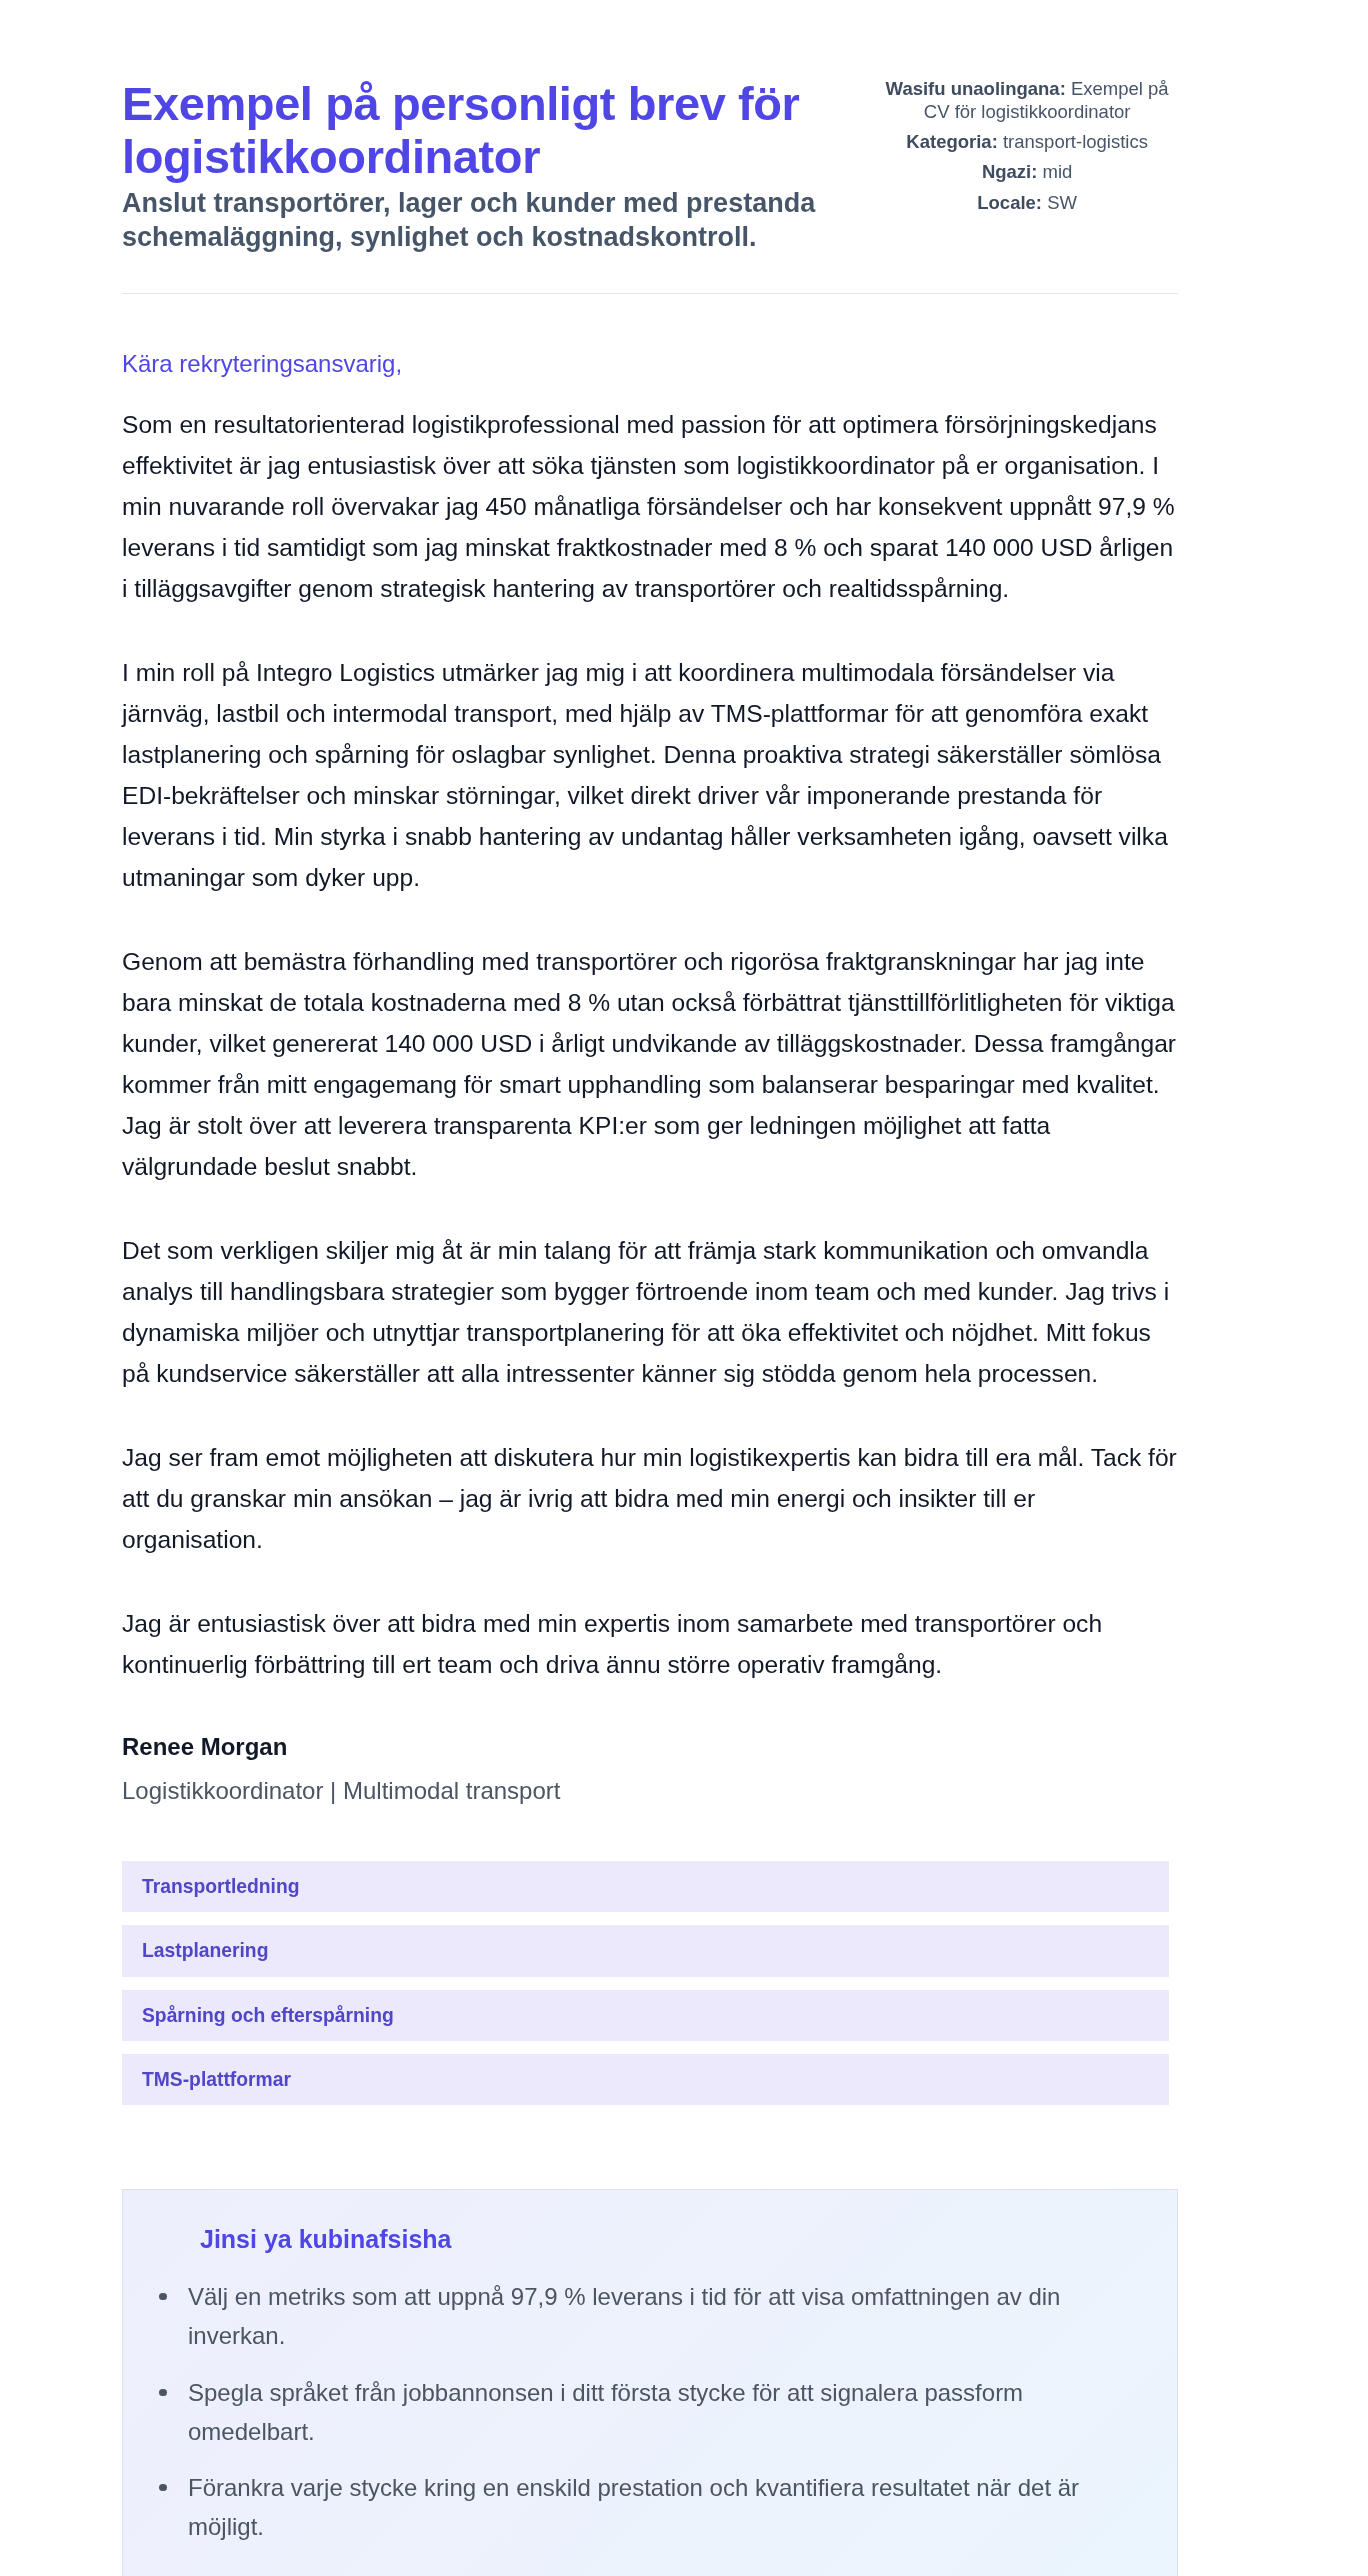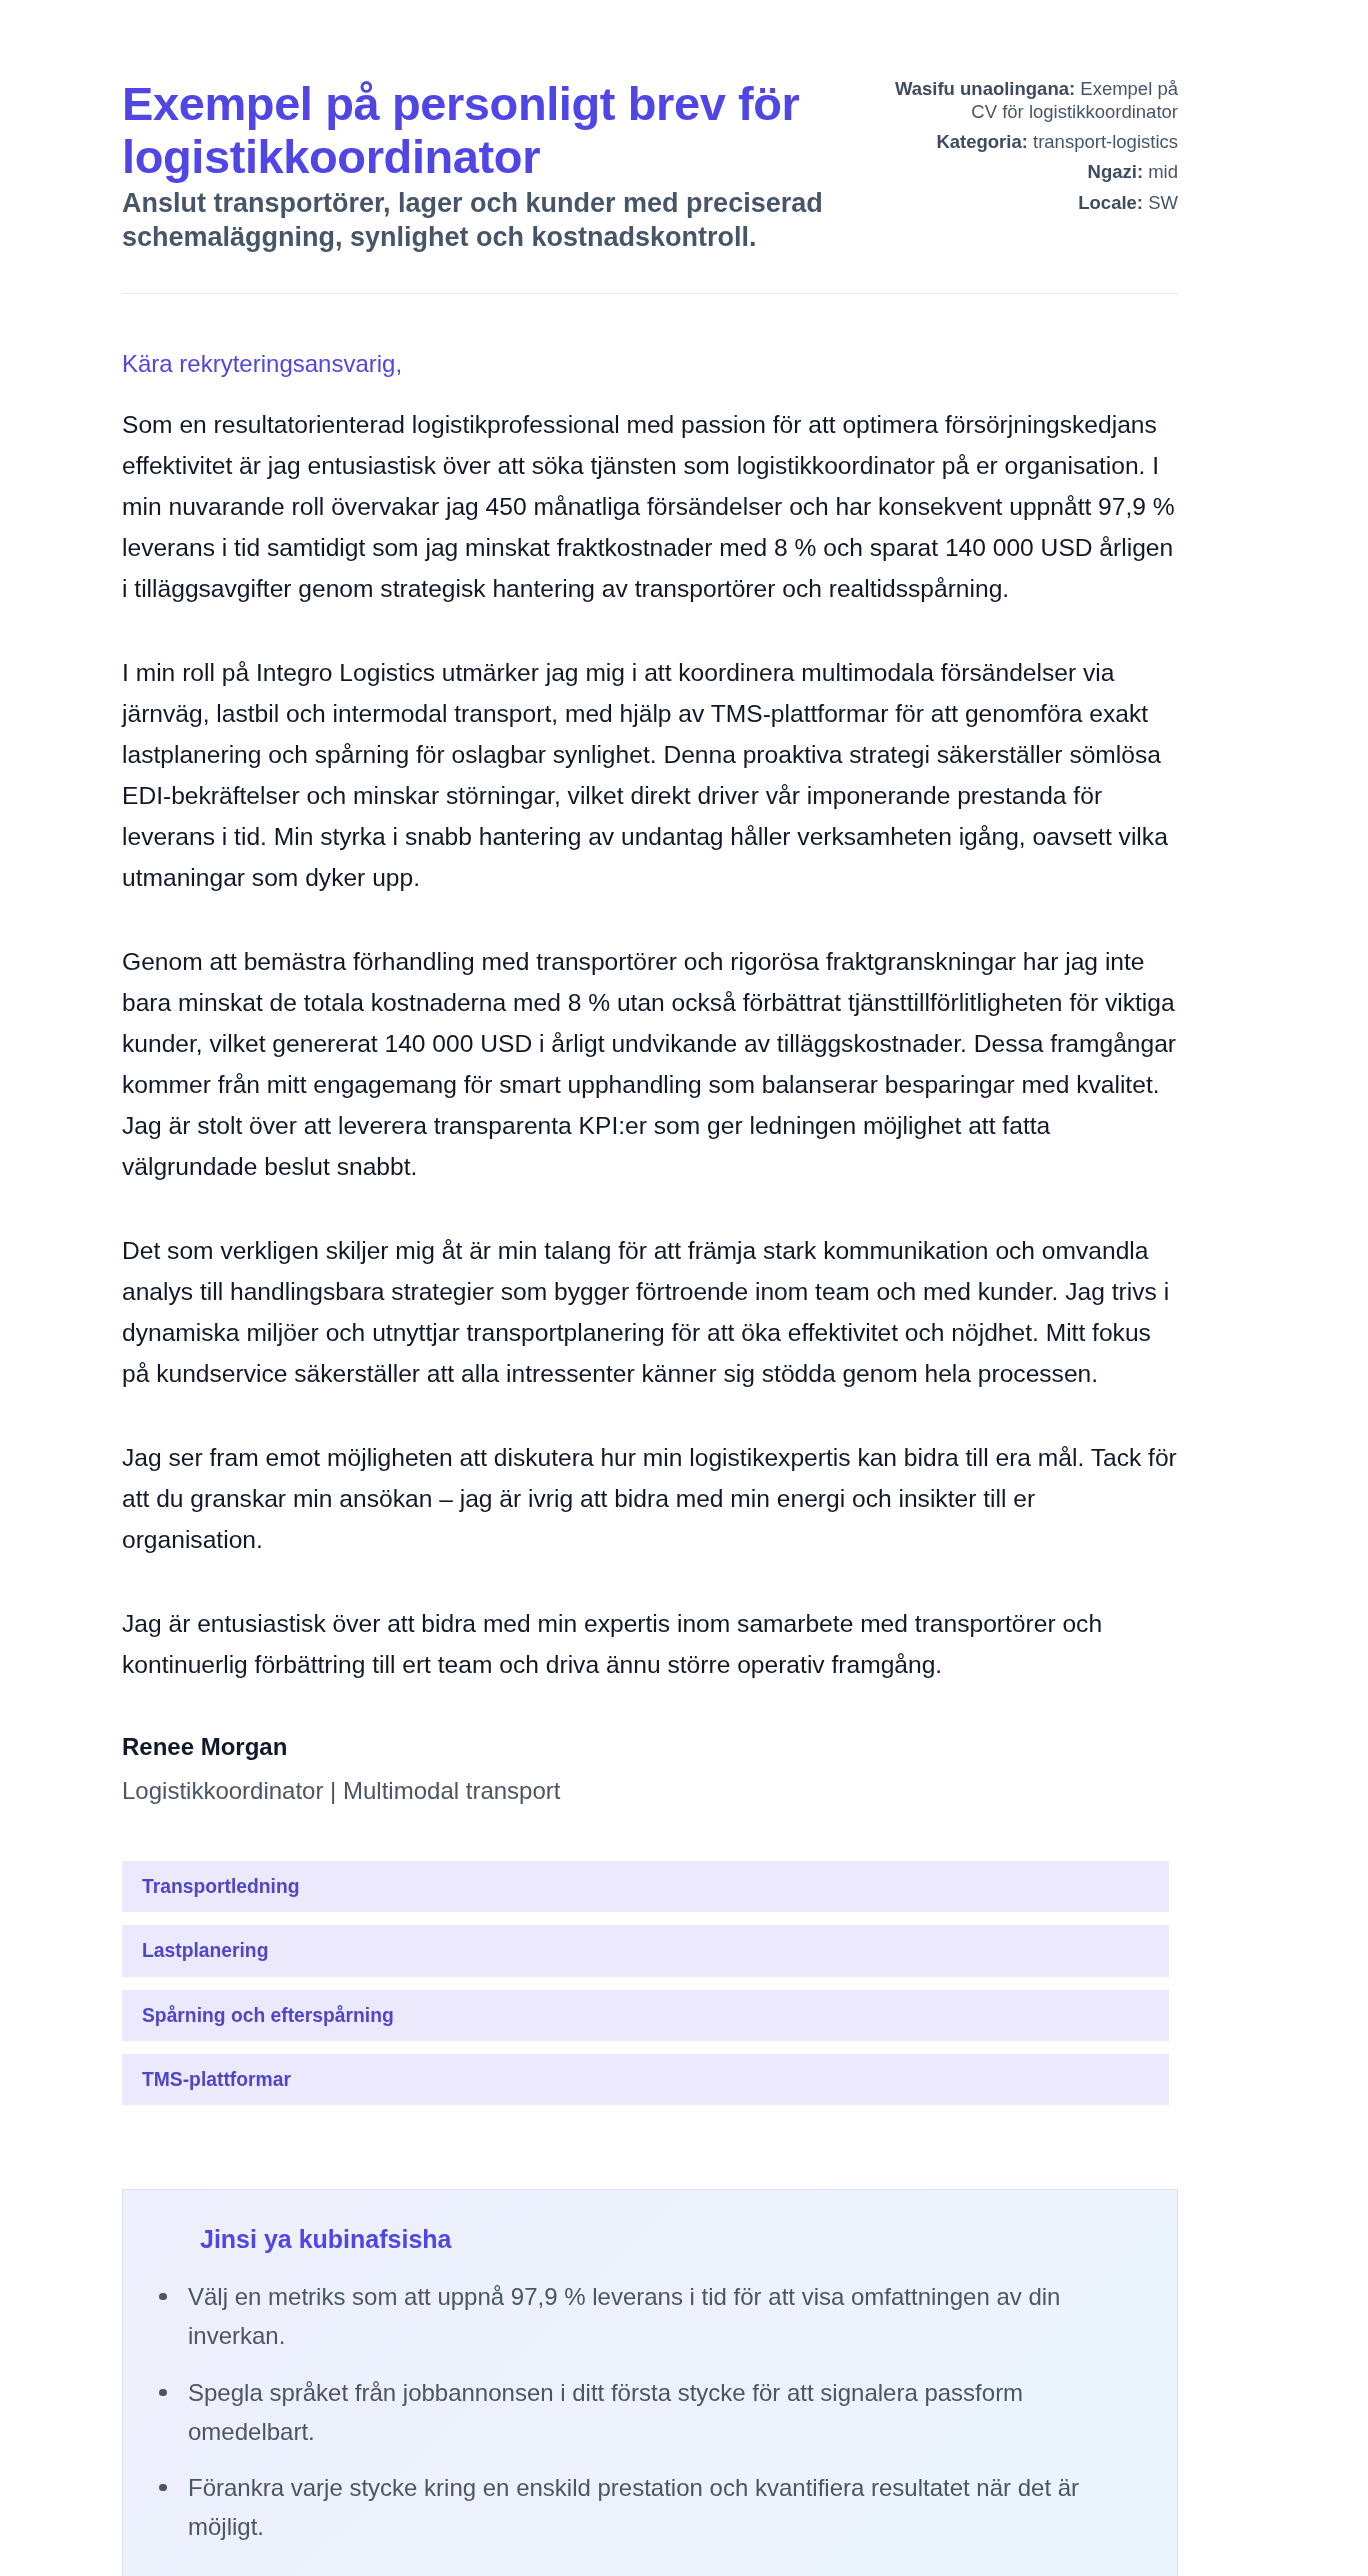--- a/index.html
+++ b/index.html
@@ -30,21 +30,21 @@
     }
     .subtitle {
       font-size: 27px;
       line-height: 34px;
       font-weight: 700;
       color: #475569;
       margin-top: 3.2px;
     }
     .meta {
       width: 322px;
-      text-align: right;
+      text-align: center;
       font-size: 18.5px;
       line-height: 23px;
       color: #475569;
     }
     .meta-row { margin-bottom: 7.2px; }
     .meta-key { font-weight: 700; color: #3f4b5e; }
     .salutation {
       margin-top: 56px;
       font-size: 24px;
       font-weight: 400;
@@ -119,21 +119,21 @@
     }
   </style>
 </head>
 <body>
 
 <div class="page">
 
   <header class="header">
     <div class="header-left">
       <h1 class="title">Exempel på personligt brev för logistikkoordinator</h1>
-      <h2 class="subtitle">Anslut transportörer, lager och kunder med preciserad schemaläggning, synlighet och kostnadskontroll.</h2>
+      <h2 class="subtitle">Anslut transportörer, lager och kunder med prestanda schemaläggning, synlighet och kostnadskontroll.</h2>
     </div>
     <div class="meta">
       <div class="meta-row">
         <span class="meta-key">Wasifu unaolingana:</span>
         <span>Exempel på CV för logistikkoordinator</span>
       </div>
       <div class="meta-row">
         <span class="meta-key">Kategoria:</span>
         <span>transport-logistics</span>
       </div>

